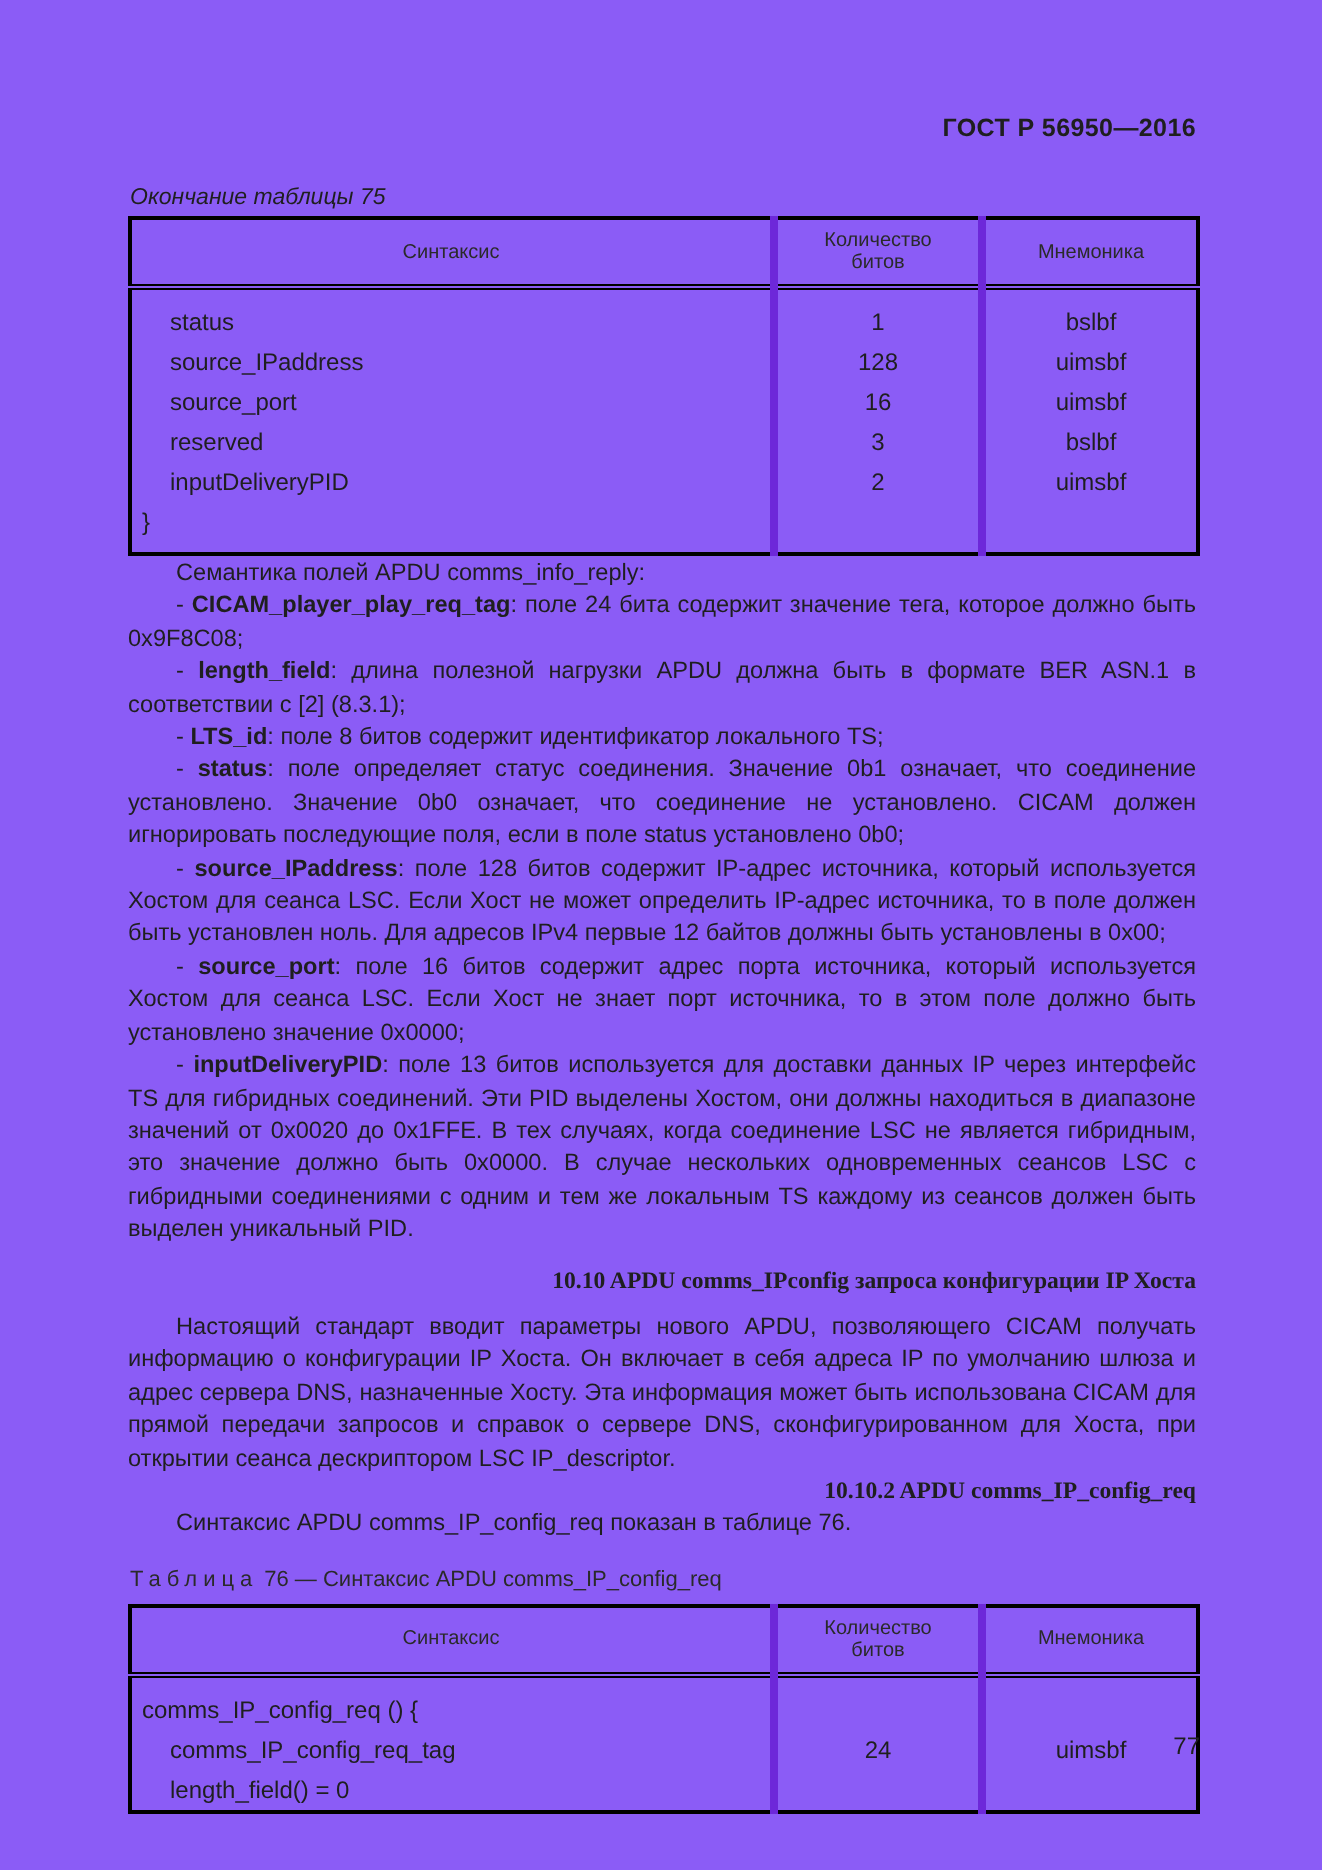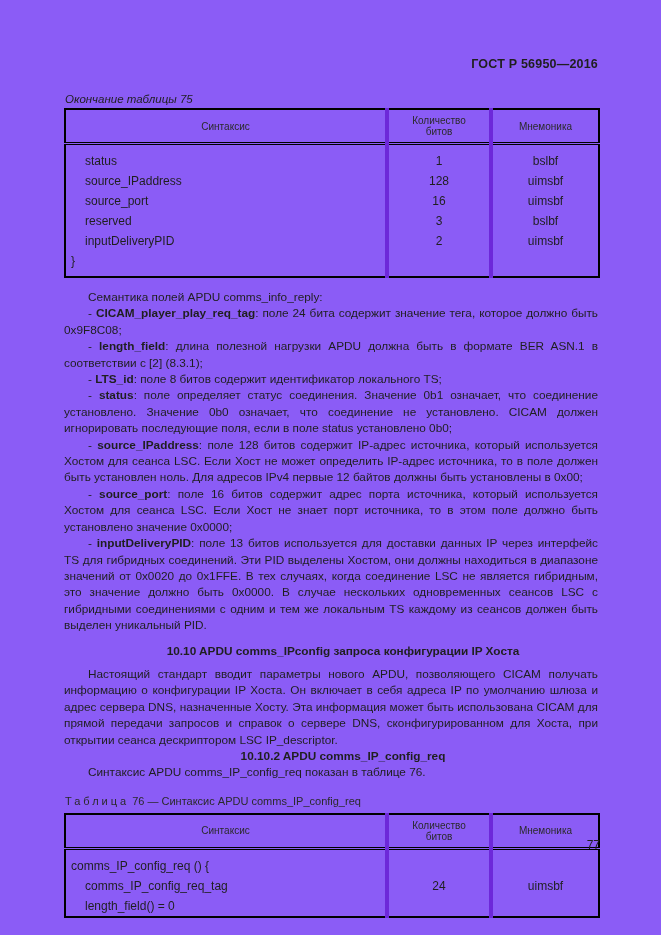--- a/index.html
+++ b/index.html
@@ -53,37 +53,36 @@
     line-height: 20px;
     height: 20px;
   }
   table.gtable tbody tr.first td { padding-top: 6px; }
   table.gtable tbody tr.last td { padding-bottom: 5px; }
   td.syn span { display: block; }
   .ind0 { padding-left: 5px; }
   .ind1 { padding-left: 19px; }
   td.num { text-align: center; }
   .text {
-    margin-top: 11px;
     font-size: 11.8px;
     line-height: 16.4px;
     text-align: justify;
   }
   .text p { margin: 0; text-indent: 24px; }
-  .text p.hd { font-weight: bold; text-align: center; }
+  .text p.hd { font-weight: bold; text-align: right; font-family: Liberation Serif, serif; }
   .text p.hd-1010 { margin: 9px 0 7px; }
   .tcaption {
     margin: 14px 0 6px 1px;
     font-size: 11px;
     color: #2a2a2a;
   }
   .spaced { letter-spacing: 3px; margin-right: 3px; }
   .page-number {
     position: absolute;
-    top: 838px;
+    top: 866px;
     right: 61px;
     font-size: 12px;
   }
 </style>
 </head>
 <body>
 
 <div class="page">
 
   <div class="doc-header">ГОСТ Р 56950—2016</div>

